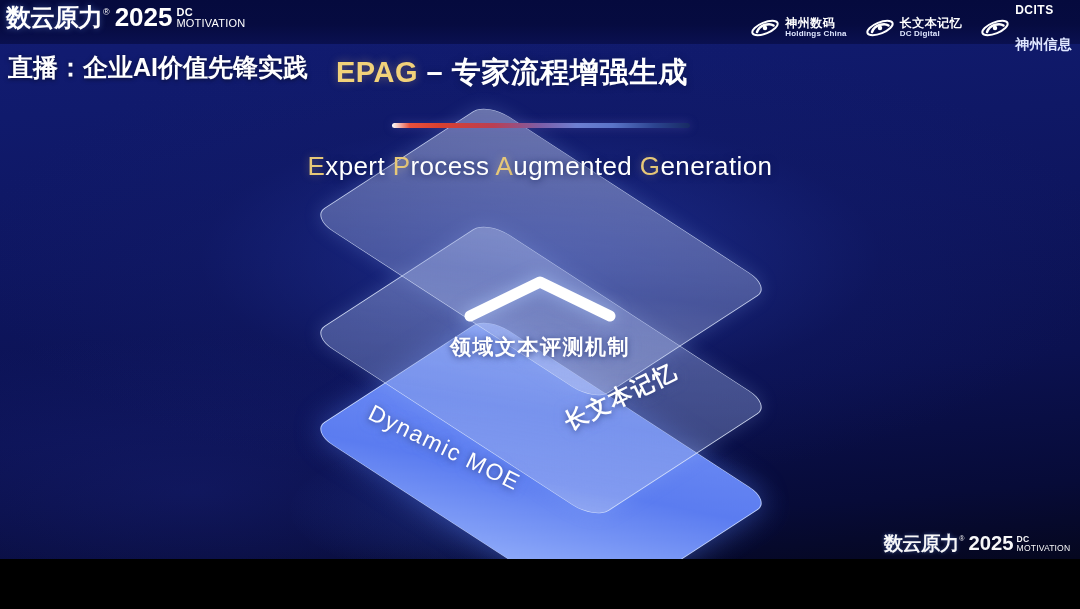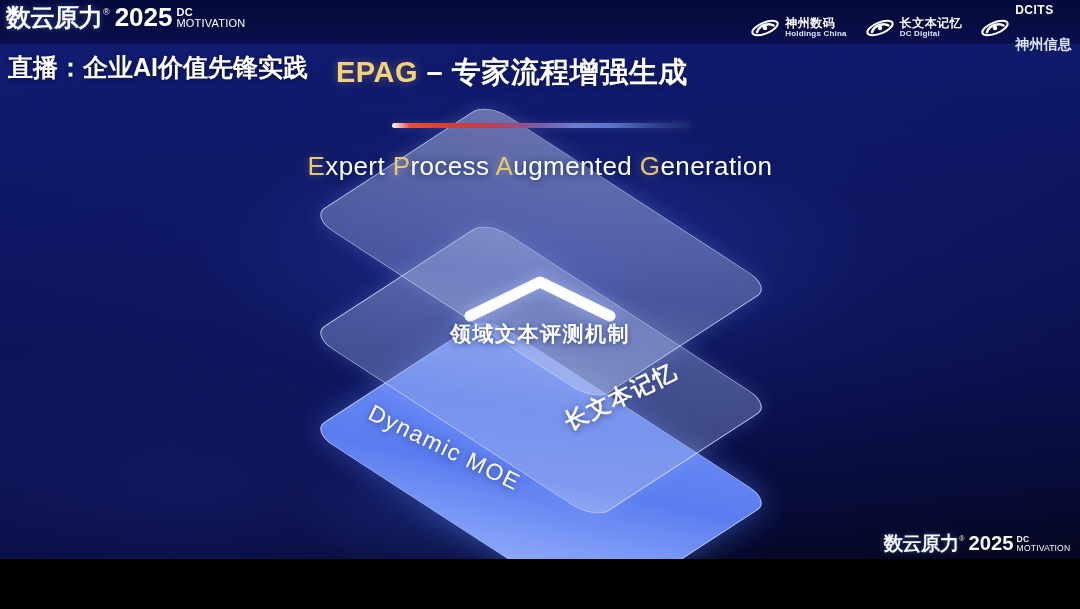--- a/index.html
+++ b/index.html
@@ -257,21 +257,21 @@
     width: 1080px;
     text-align: center;
     color: #ffffff;
     font-weight: bold;
     font-size: 21px;
     letter-spacing: 1.5px;
     z-index: 7;
     text-shadow: 0 1px 6px rgba(20,30,90,0.75), 0 0 14px rgba(140,170,255,0.45);
     pointer-events: none;
   }
-  #label-top { top: 320px; }
+  #label-top { top: 333px; }
   #label-bot { top: 511px; }
 
   .edge-label {
     position: absolute;
     color: #ffffff;
     font-size: 23px;
     font-weight: normal;
     letter-spacing: 1px;
     white-space: nowrap;
     z-index: 7;

